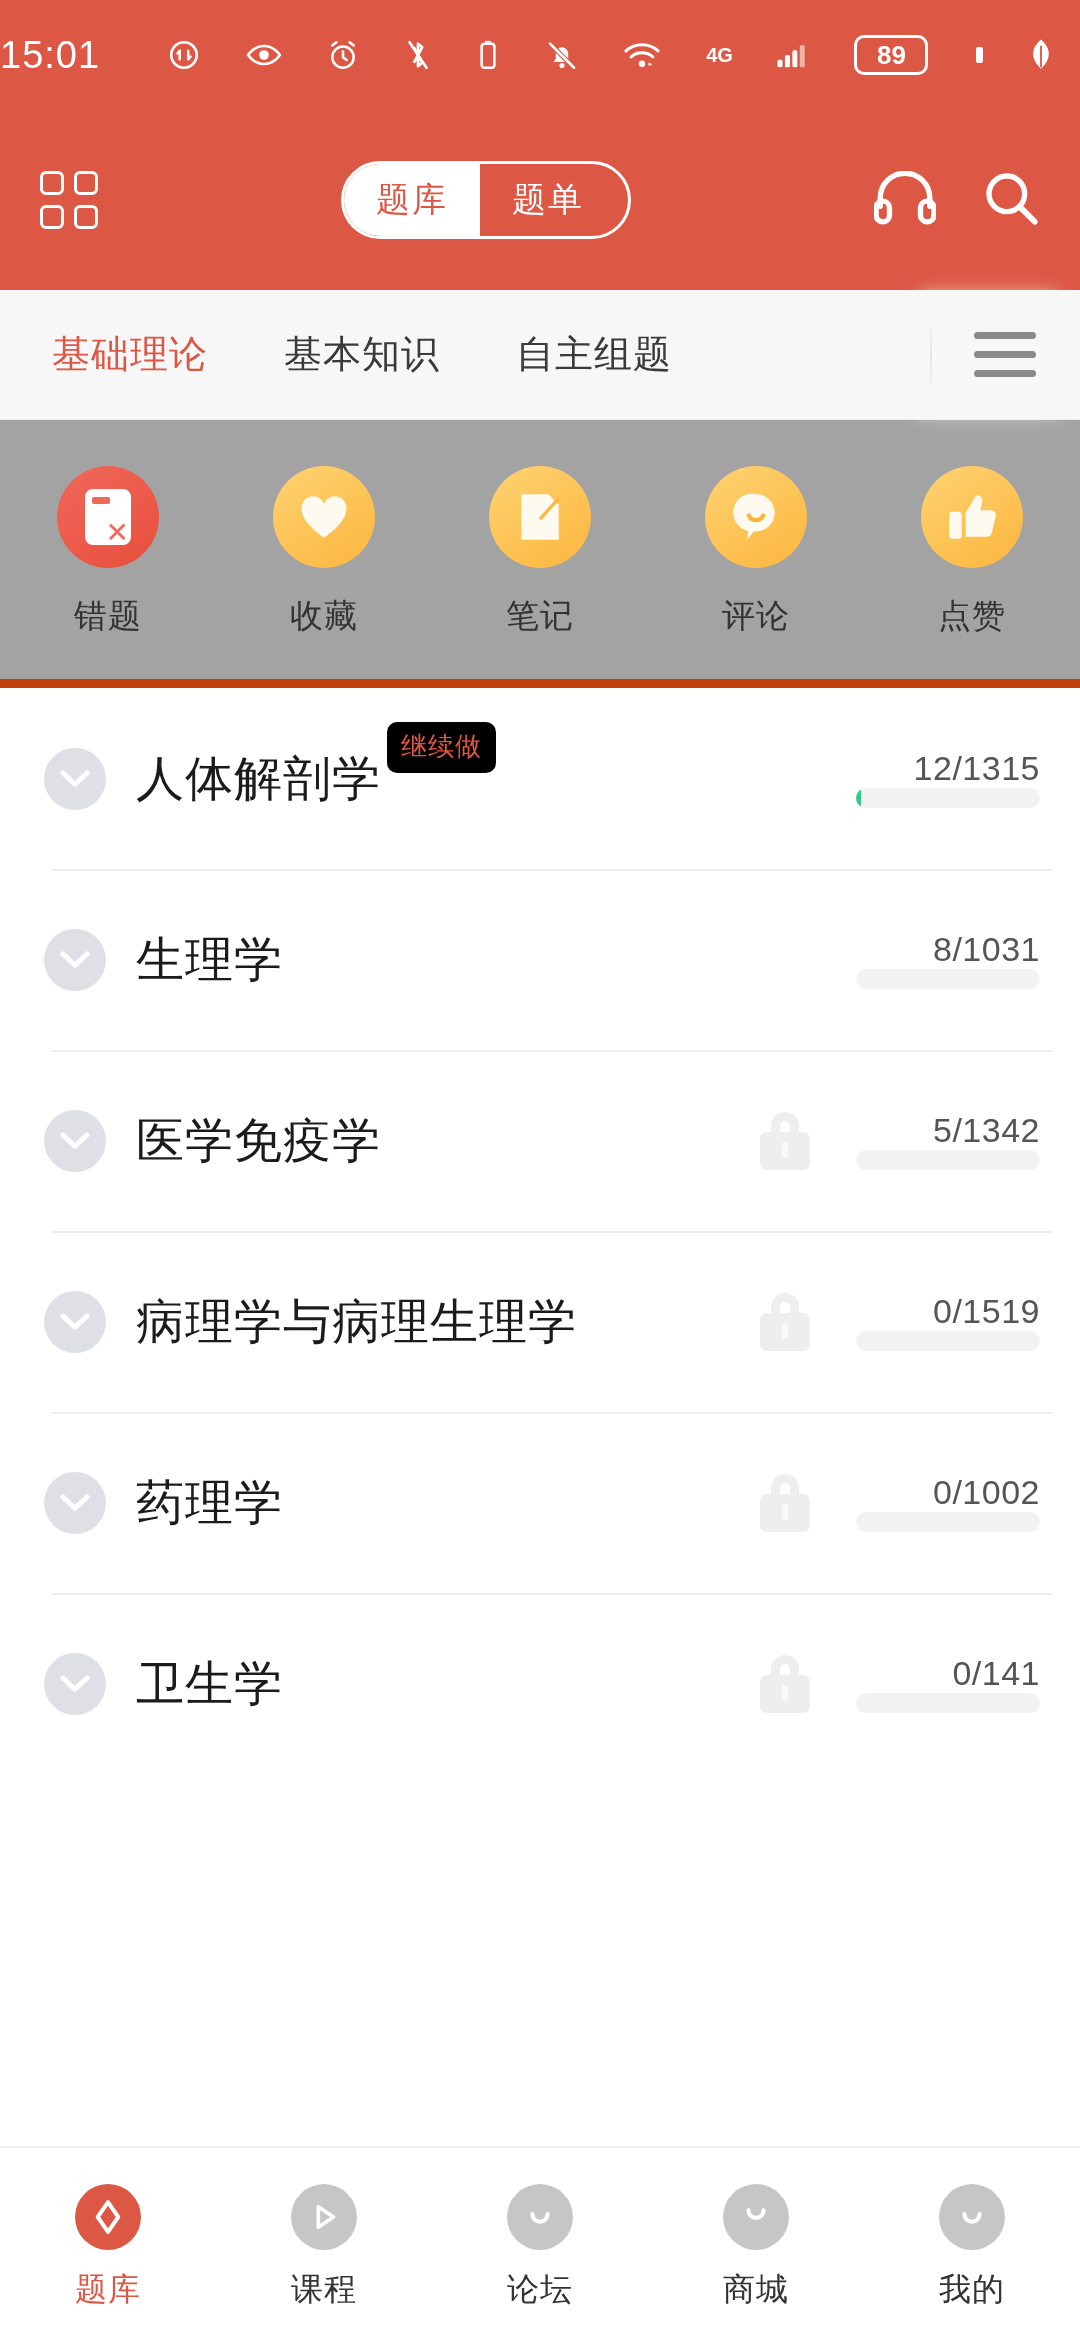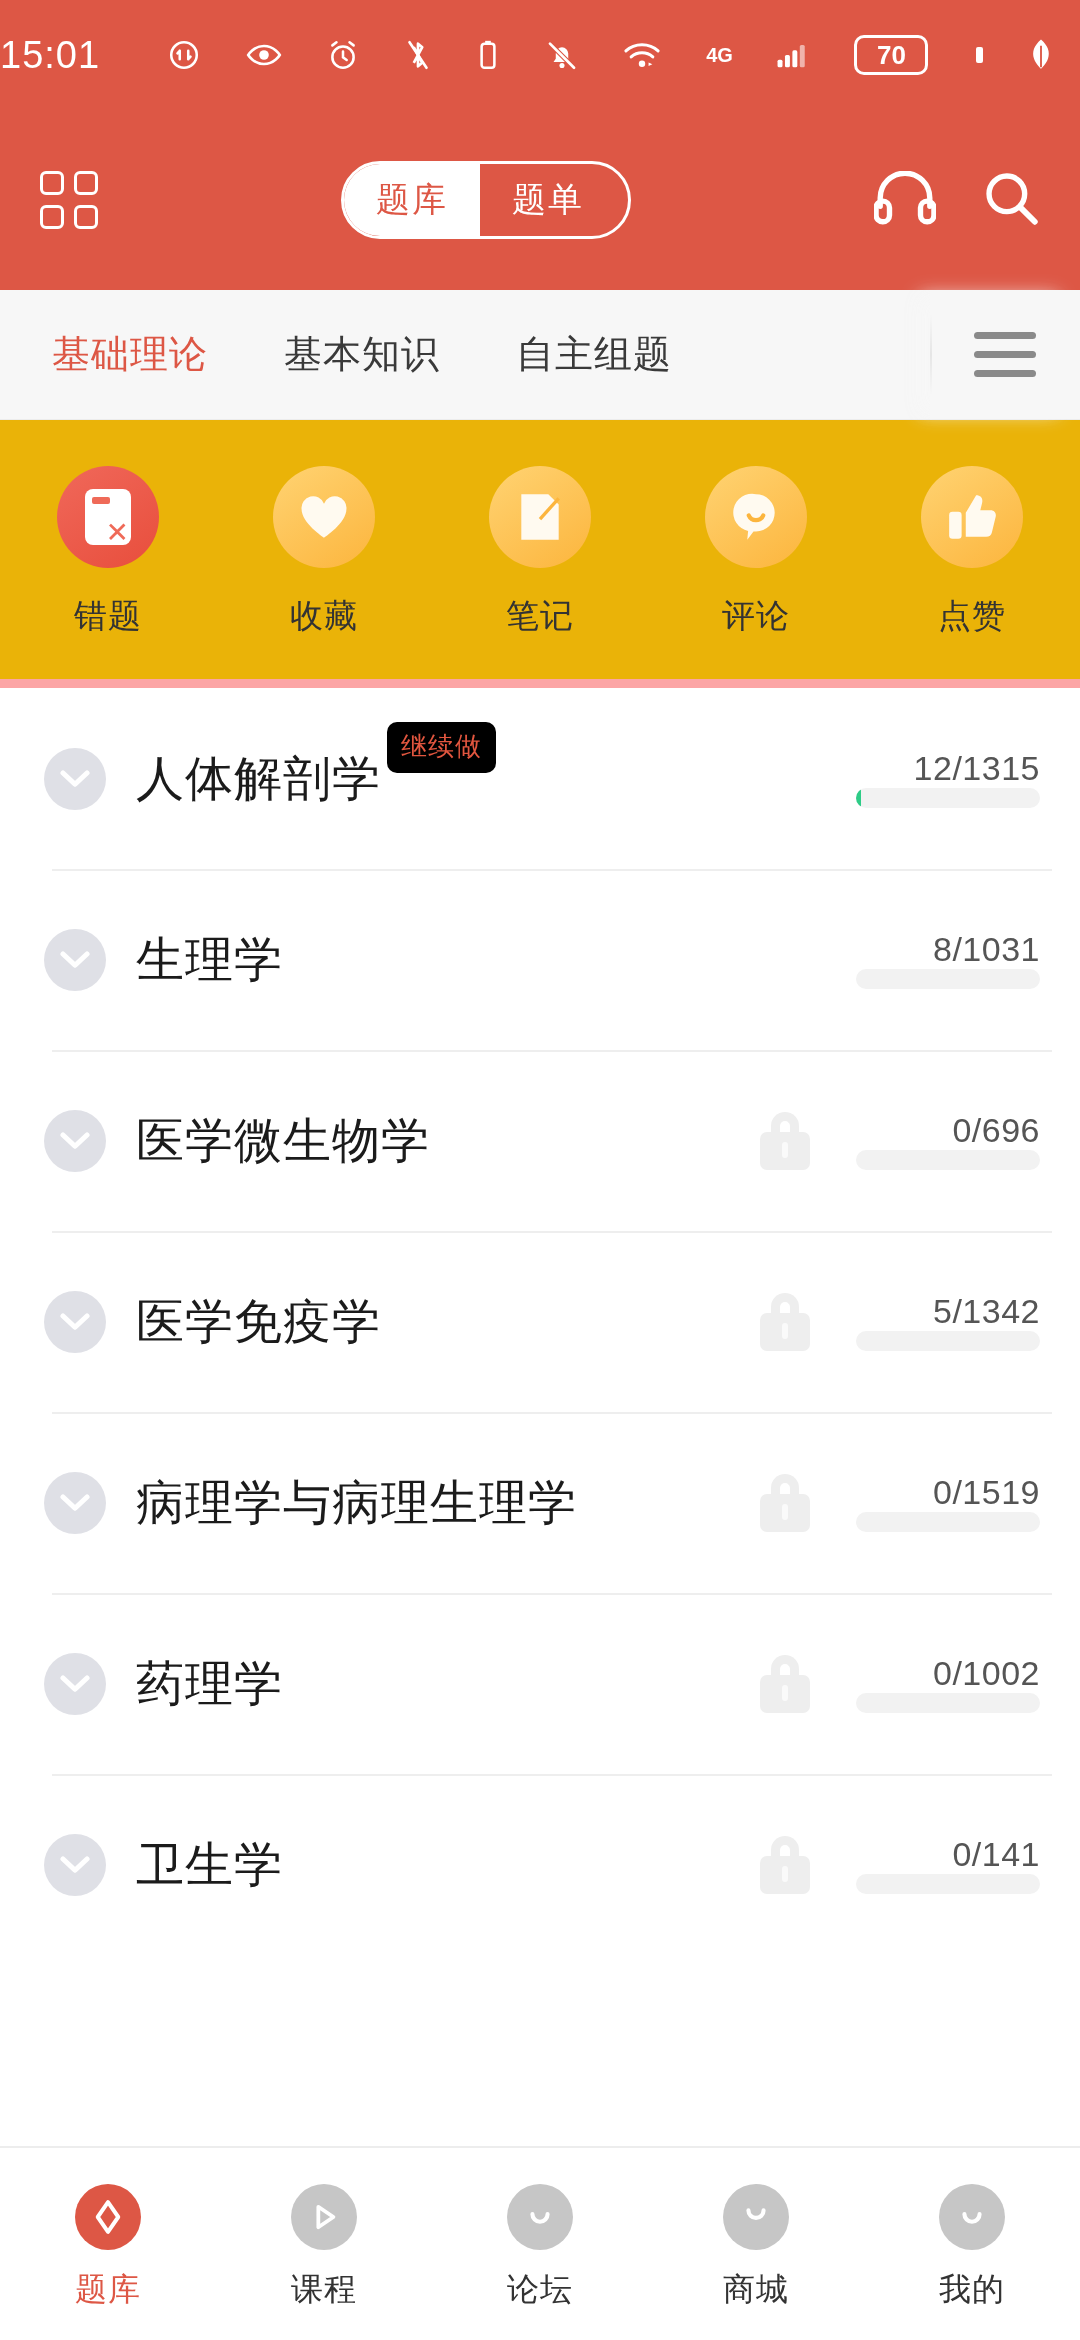--- a/index.html
+++ b/index.html
@@ -66,22 +66,22 @@
   }
   .tabs-menu::before{
     content:""; position:absolute; left:0; top:24px; bottom:24px; width:2px;
     background:linear-gradient(to bottom, rgba(0,0,0,0), rgba(0,0,0,0.07), rgba(0,0,0,0));
   }
   .burger{ display:flex;flex-direction:column;gap:12px;}
   .burger i{ display:block;width:62px;height:7px;background:#8a8a8a;border-radius:4px;}
 
   
   .quickrow{
-    background:#eab308; display:flex; padding:46px 0 40px 0;
-    border-bottom:9px solid #fca5a5;
+    background:#a3a3a3; display:flex; padding:46px 0 40px 0;
+    border-bottom:9px solid #c2410c;
   }
   .quick{ flex:1; display:flex;flex-direction:column;align-items:center;gap:26px;}
   .qcircle{
     width:102px;height:102px;border-radius:50%;
     display:flex;align-items:center;justify-content:center;
     position:relative;
   }
   .qcircle.red{ background:linear-gradient(145deg,#f0685a,#e84e3c);}
   .qcircle.yellow{ background:linear-gradient(145deg,#ffd372,#fcb53d);}
   .qlabel{ font-size:33px; color:#333; letter-spacing:1px;}
@@ -220,21 +220,21 @@
   <span class="sb-ico">
     <svg width="34" height="30" viewBox="0 0 22 18">
         <rect x="1" y="12" width="3.2" height="5" fill="#fff" rx="1"></rect>
         <rect x="5.8" y="9" width="3.2" height="8" fill="#fff" rx="1"></rect>
         <rect x="10.6" y="6" width="3.2" height="11" fill="#fff" rx="1"></rect>
         <rect x="15.4" y="2.5" width="3.2" height="14.5" fill="#fff" rx="1" opacity="0.55"></rect>
       </svg>
   </span>
 
   <span class="sb-batt">
-    <span>70</span>
+    <span>89</span>
   </span>
   <span class="sb-batt-cap"></span>
 
   <span class="sb-ico">
     <svg width="26" height="34" viewBox="0 0 16 22">
         <path d="M8 1C3.5 5 2 9 3.5 13.5 4.6 17 8 20 8 20s3.4-3 4.5-6.5C14 9 12.5 5 8 1z" fill="#fff"></path>
         <path d="M8 5v14" stroke="#dd5745" stroke-width="1.2"></path>
       </svg>
   </span>
 </div>
@@ -359,40 +359,20 @@
     <div class="row-title">生理学</div>
     <div class="row-spacer"></div>
     <div class="prog-wrap">
       <div class="prog-count">8/1031</div>
       <div class="prog-track">
         <div class="prog-fill" style="width: 0%;"></div>
       </div>
     </div>
   </div>
 
-  <div class="row">
-    <div class="chev">
-      <svg width="30" height="20" viewBox="0 0 20 13">
-          <path d="M2 2.5L10 10 18 2.5" fill="none" stroke="#fff" stroke-width="3.4" stroke-linecap="round" stroke-linejoin="round"></path>
-        </svg>
-    </div>
-    <div class="row-title">医学微生物学</div>
-    <div class="row-spacer"></div>
-    <div class="lock">
-      <div class="shackle"></div>
-      <div class="body"></div>
-      <div class="key"></div>
-    </div>
-    <div class="prog-wrap">
-      <div class="prog-count">0/696</div>
-      <div class="prog-track">
-        <div class="prog-fill" style="width: 0%;"></div>
-      </div>
-    </div>
-  </div>
 
   <div class="row">
     <div class="chev">
       <svg width="30" height="20" viewBox="0 0 20 13">
           <path d="M2 2.5L10 10 18 2.5" fill="none" stroke="#fff" stroke-width="3.4" stroke-linecap="round" stroke-linejoin="round"></path>
         </svg>
     </div>
     <div class="row-title">医学免疫学</div>
     <div class="row-spacer"></div>
     <div class="lock">

